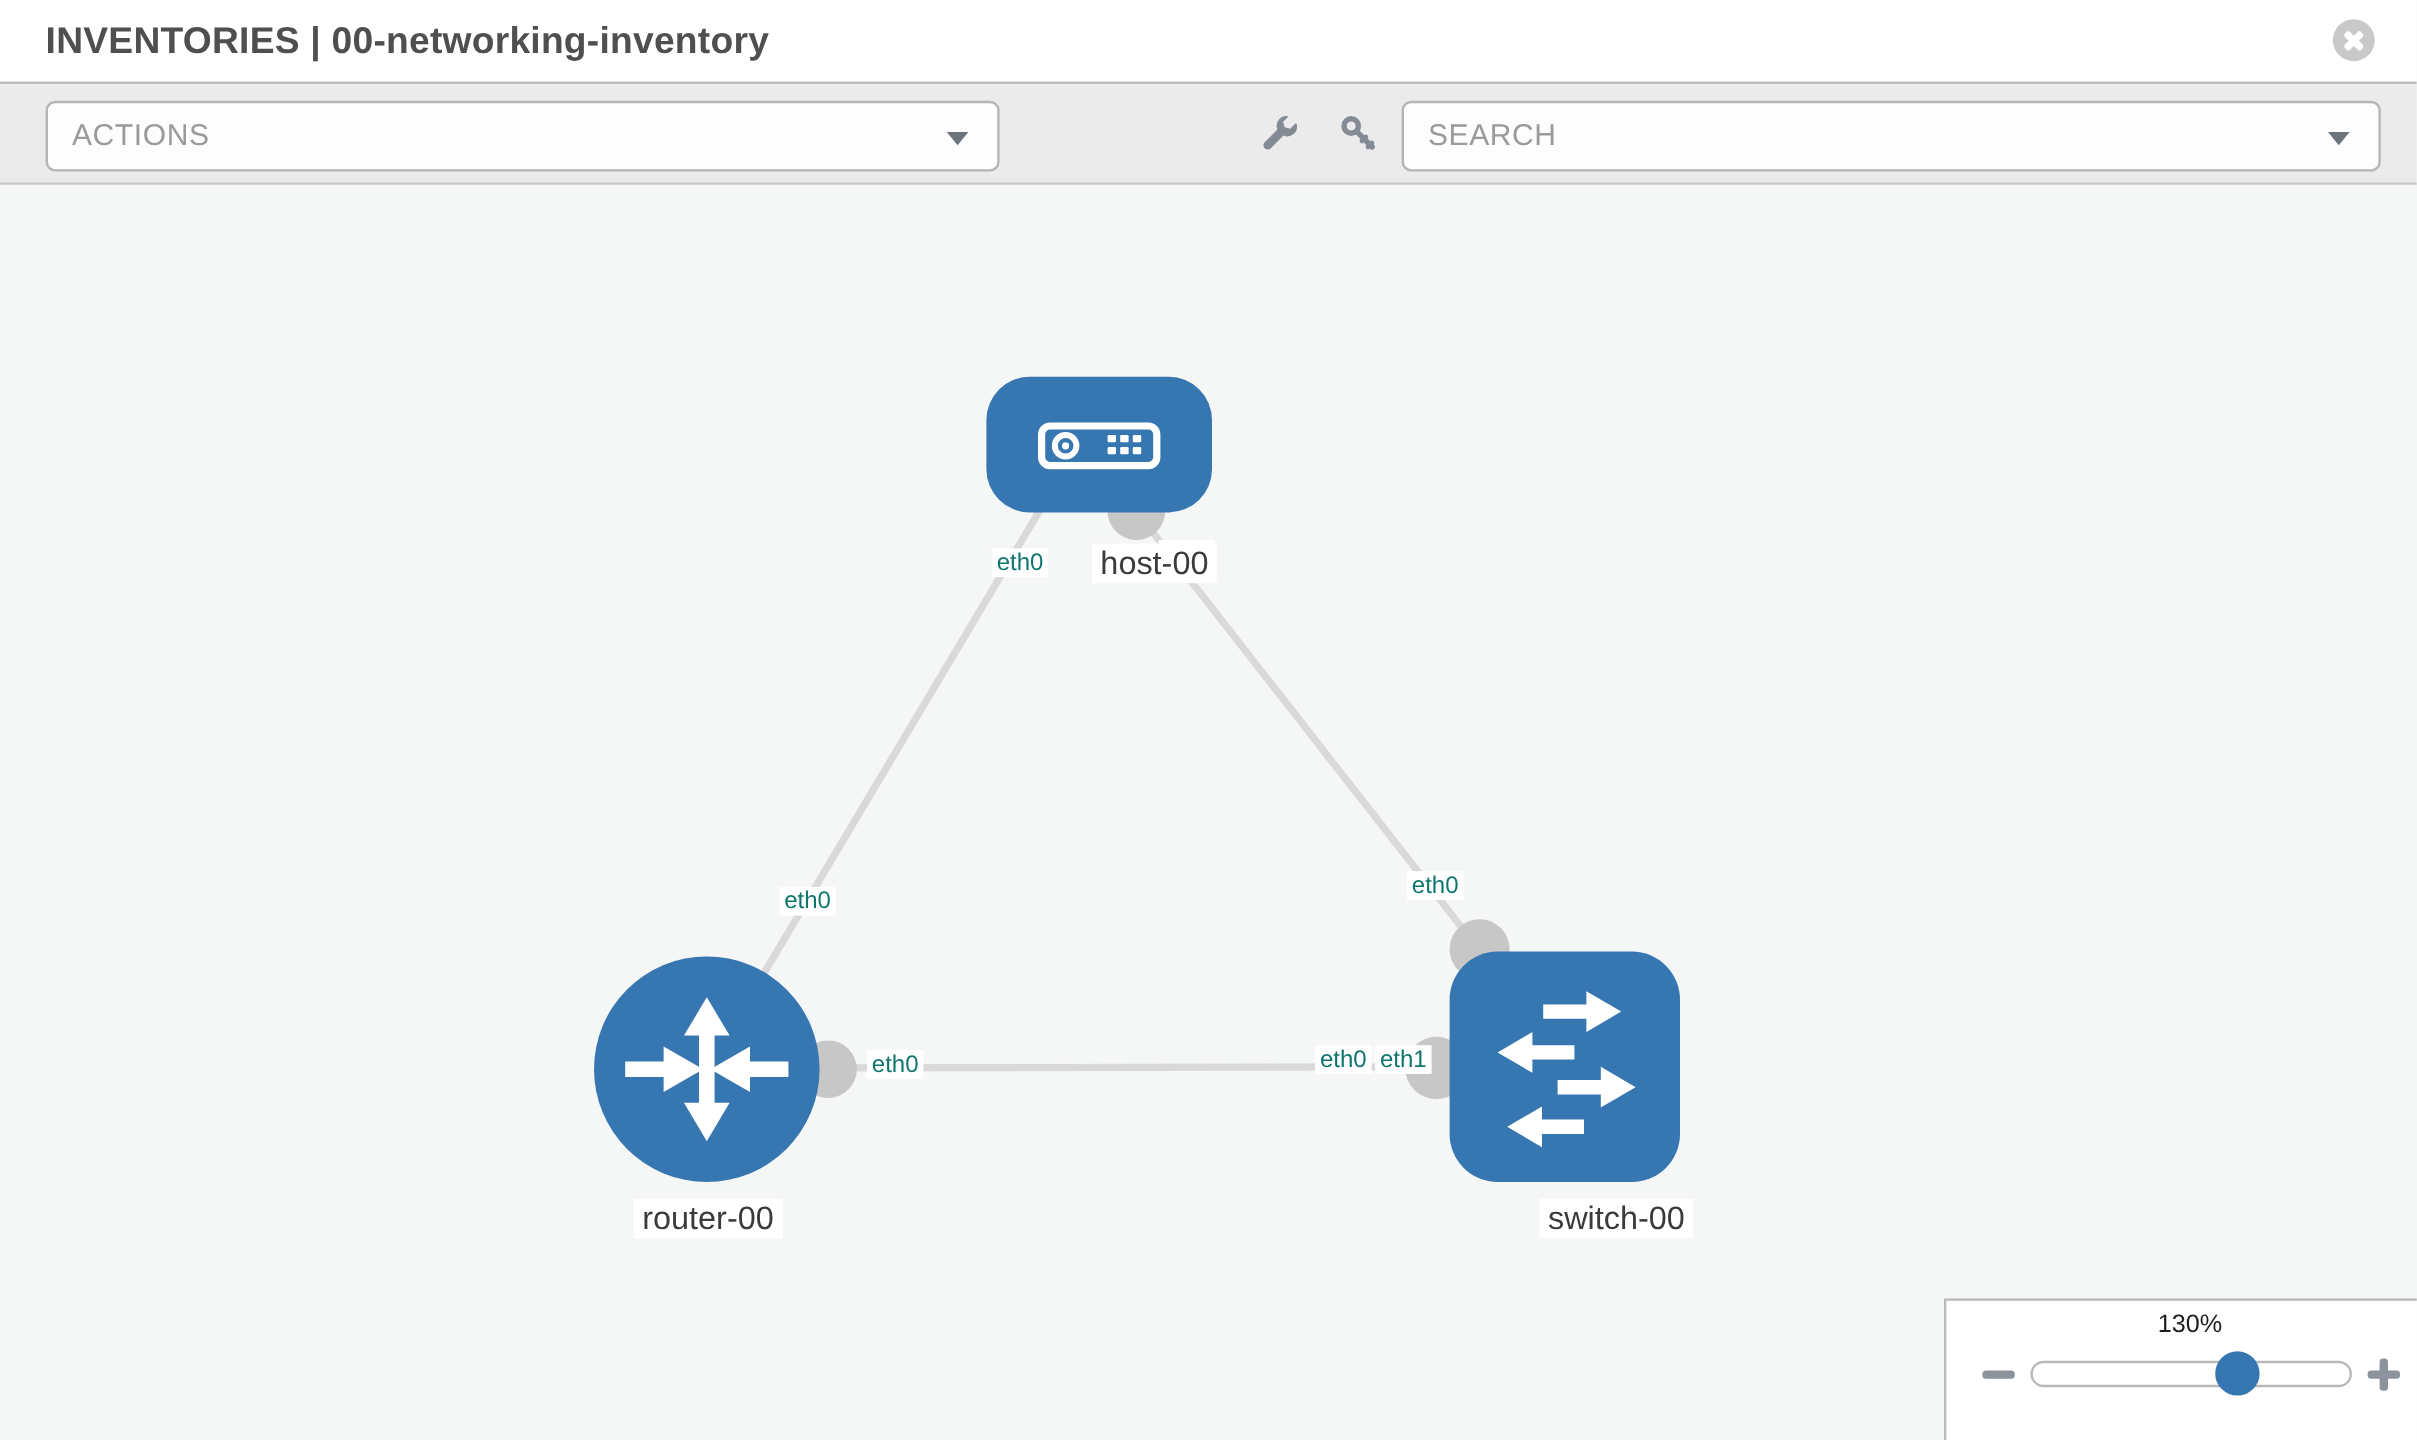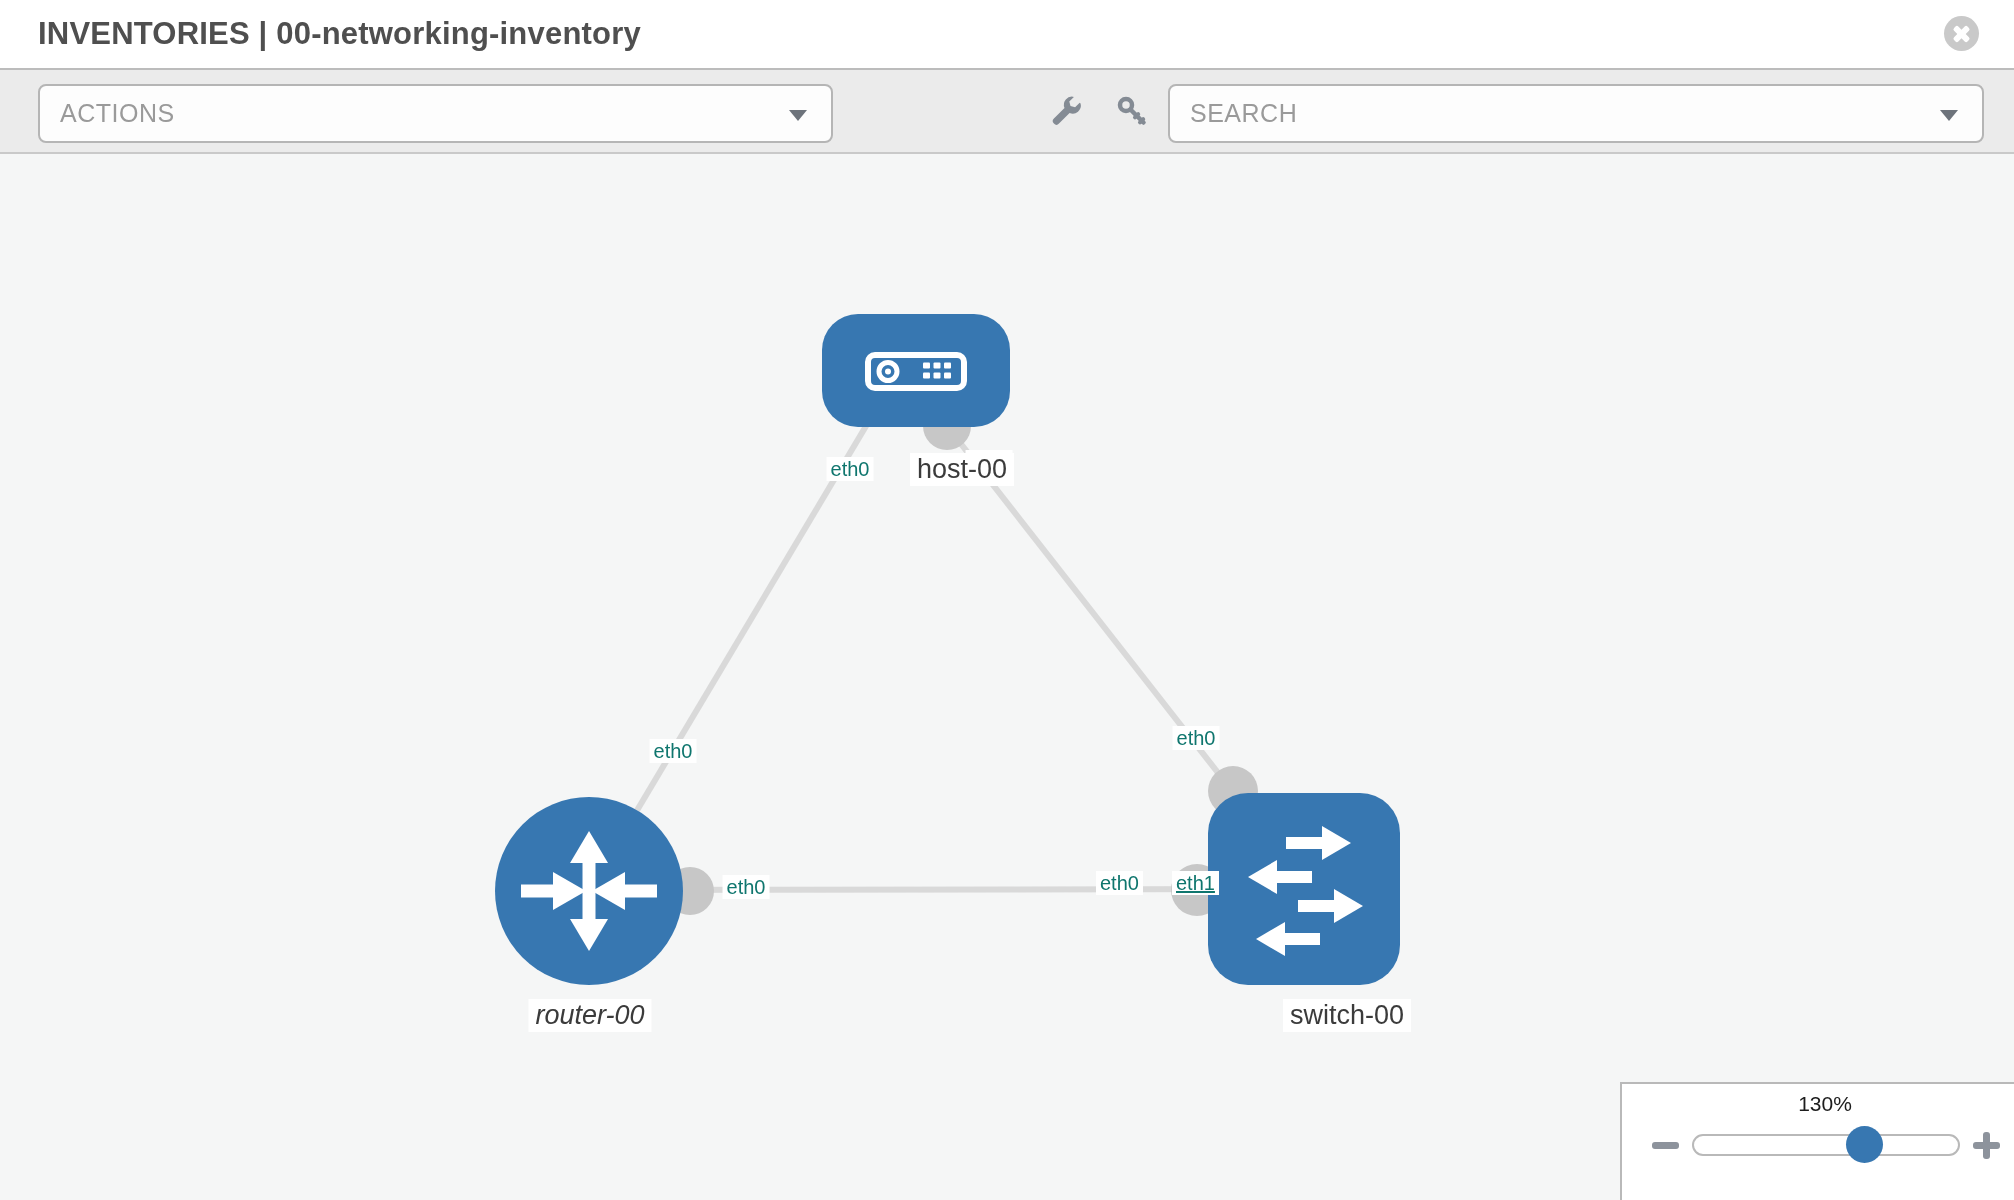--- a/index.html
+++ b/index.html
@@ -180,24 +180,24 @@
       <polygon points="48,146 77,129 77,163" fill="#ffffff"></polygon>
     </svg>
   </div>
 
   <div class="iface-label iface-center" style="left:850px;top:303px;">eth0</div>
   <div class="iface-label iface-center" style="left:989px;top:296px;">eth0</div>
   <div class="iface-label iface-center" style="left:673px;top:585px;">eth0</div>
   <div class="iface-label iface-center" style="left:746px;top:721px;">eth0</div>
   <div class="iface-label iface-center" style="left:1196px;top:572px;">eth0</div>
   <div class="iface-label" style="left:1096px;top:717px;">eth0</div>
-  <div class="iface-label" style="left:1172px;top:717px;text-decoration:underline;">eth1</div>
+  <div class="iface-label" style="left:1146px;top:717px;">eth1</div>
 
   <div class="node-label" style="left:918px;top:299px;margin-left:44px;">host-00</div>
-  <div class="node-label" style="left:590px;top:845px;font-style:italic;">router-00</div>
+  <div class="node-label" style="left:590px;top:845px;">router-00</div>
   <div class="node-label" style="left:1304px;top:845px;margin-left:43px;">switch-00</div>
 </div>
 
 <div class="zoom-panel">
   <div class="zoom-value">130%</div>
   <div class="zoom-minus"></div>
   <div class="zoom-track"></div>
   <div class="zoom-knob"></div>
   <div class="zoom-plus">
     <span class="pbar h"></span>

